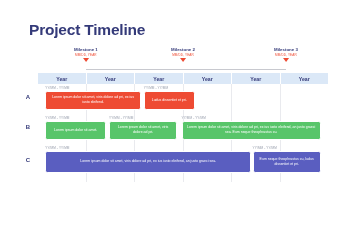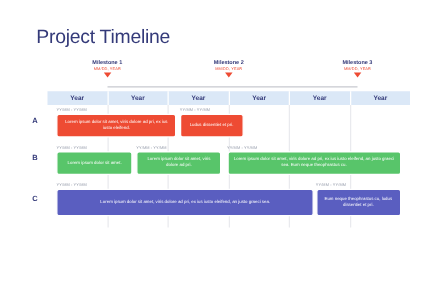--- a/index.html
+++ b/index.html
@@ -15,21 +15,21 @@
     font-family: "Liberation Sans", sans-serif;
     position: relative;
   }
 
   
   .page-title {
     position: absolute;
     left: 29px;
     top: 21px;
     font-size: 15.5px;
-    font-weight: normal;
+    font-weight: bold;
     color: #343a79;
     letter-spacing: -0.2px;
   }
 
   
   .chart {
     position: absolute;
     left: 21px;
     top: 47px;
     width: 307px;

